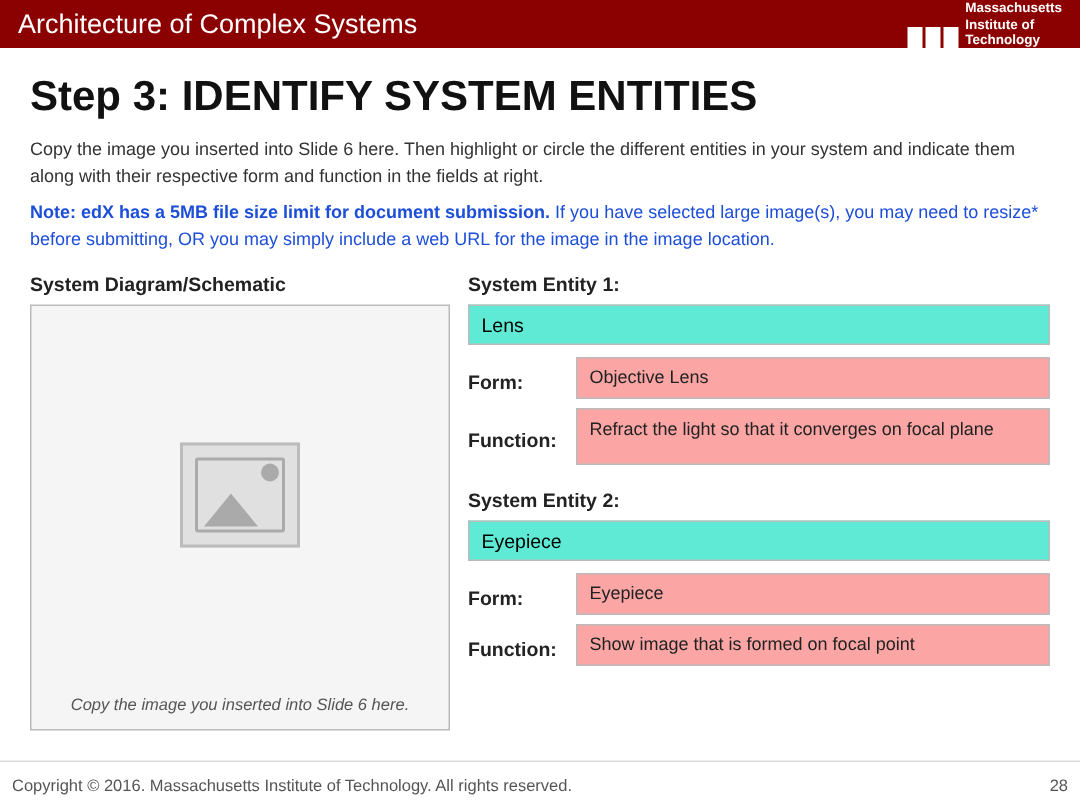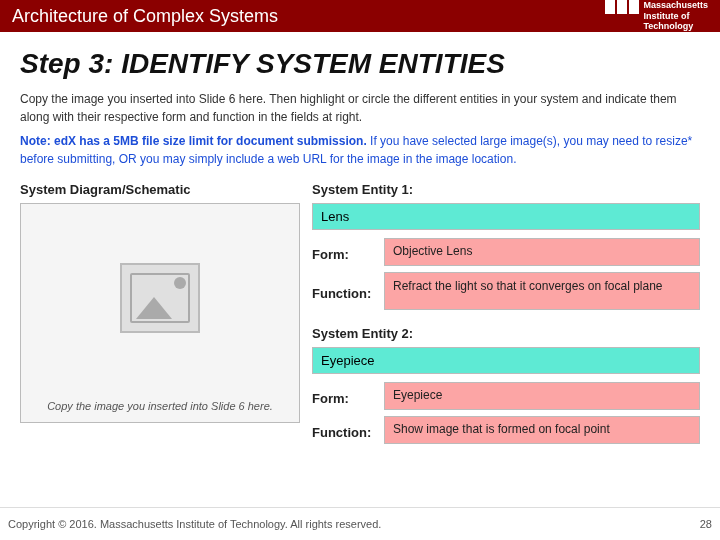--- a/index.html
+++ b/index.html
@@ -21,21 +21,21 @@
       align-items: center;
       justify-content: space-between;
       height: 32px;
     }
     #header .title {
       font-size: 18px;
       font-weight: normal;
     }
     #mit-logo {
       display: flex;
-      align-items: flex-start;
+      align-items: flex-end;
       gap: 4px;
     }
     .mit-red-blocks {
       display: flex;
       gap: 2px;
     }
     .mit-block {
       width: 10px;
       height: 14px;
       background: #fff;
@@ -50,21 +50,20 @@
     
     #main {
       padding: 16px 20px 10px 20px;
     }
 
     h1.step-title {
       font-size: 28px;
       font-weight: bold;
       margin-bottom: 10px;
       color: #111;
-      font-style: italic;
     }
 
     .instructions {
       font-size: 12px;
       color: #333;
       margin-bottom: 6px;
       line-height: 1.5;
     }
 
     .note {
@@ -89,21 +88,21 @@
     }
 
     .diagram-label {
       font-size: 13px;
       font-weight: bold;
       margin-bottom: 6px;
     }
 
     .diagram-box {
       width: 280px;
-      height: 220px;
+      height: 284px;
       border: 1px solid #bbb;
       background: #f5f5f5;
       display: flex;
       flex-direction: column;
       align-items: center;
       justify-content: center;
       position: relative;
     }
 
     .image-placeholder {

